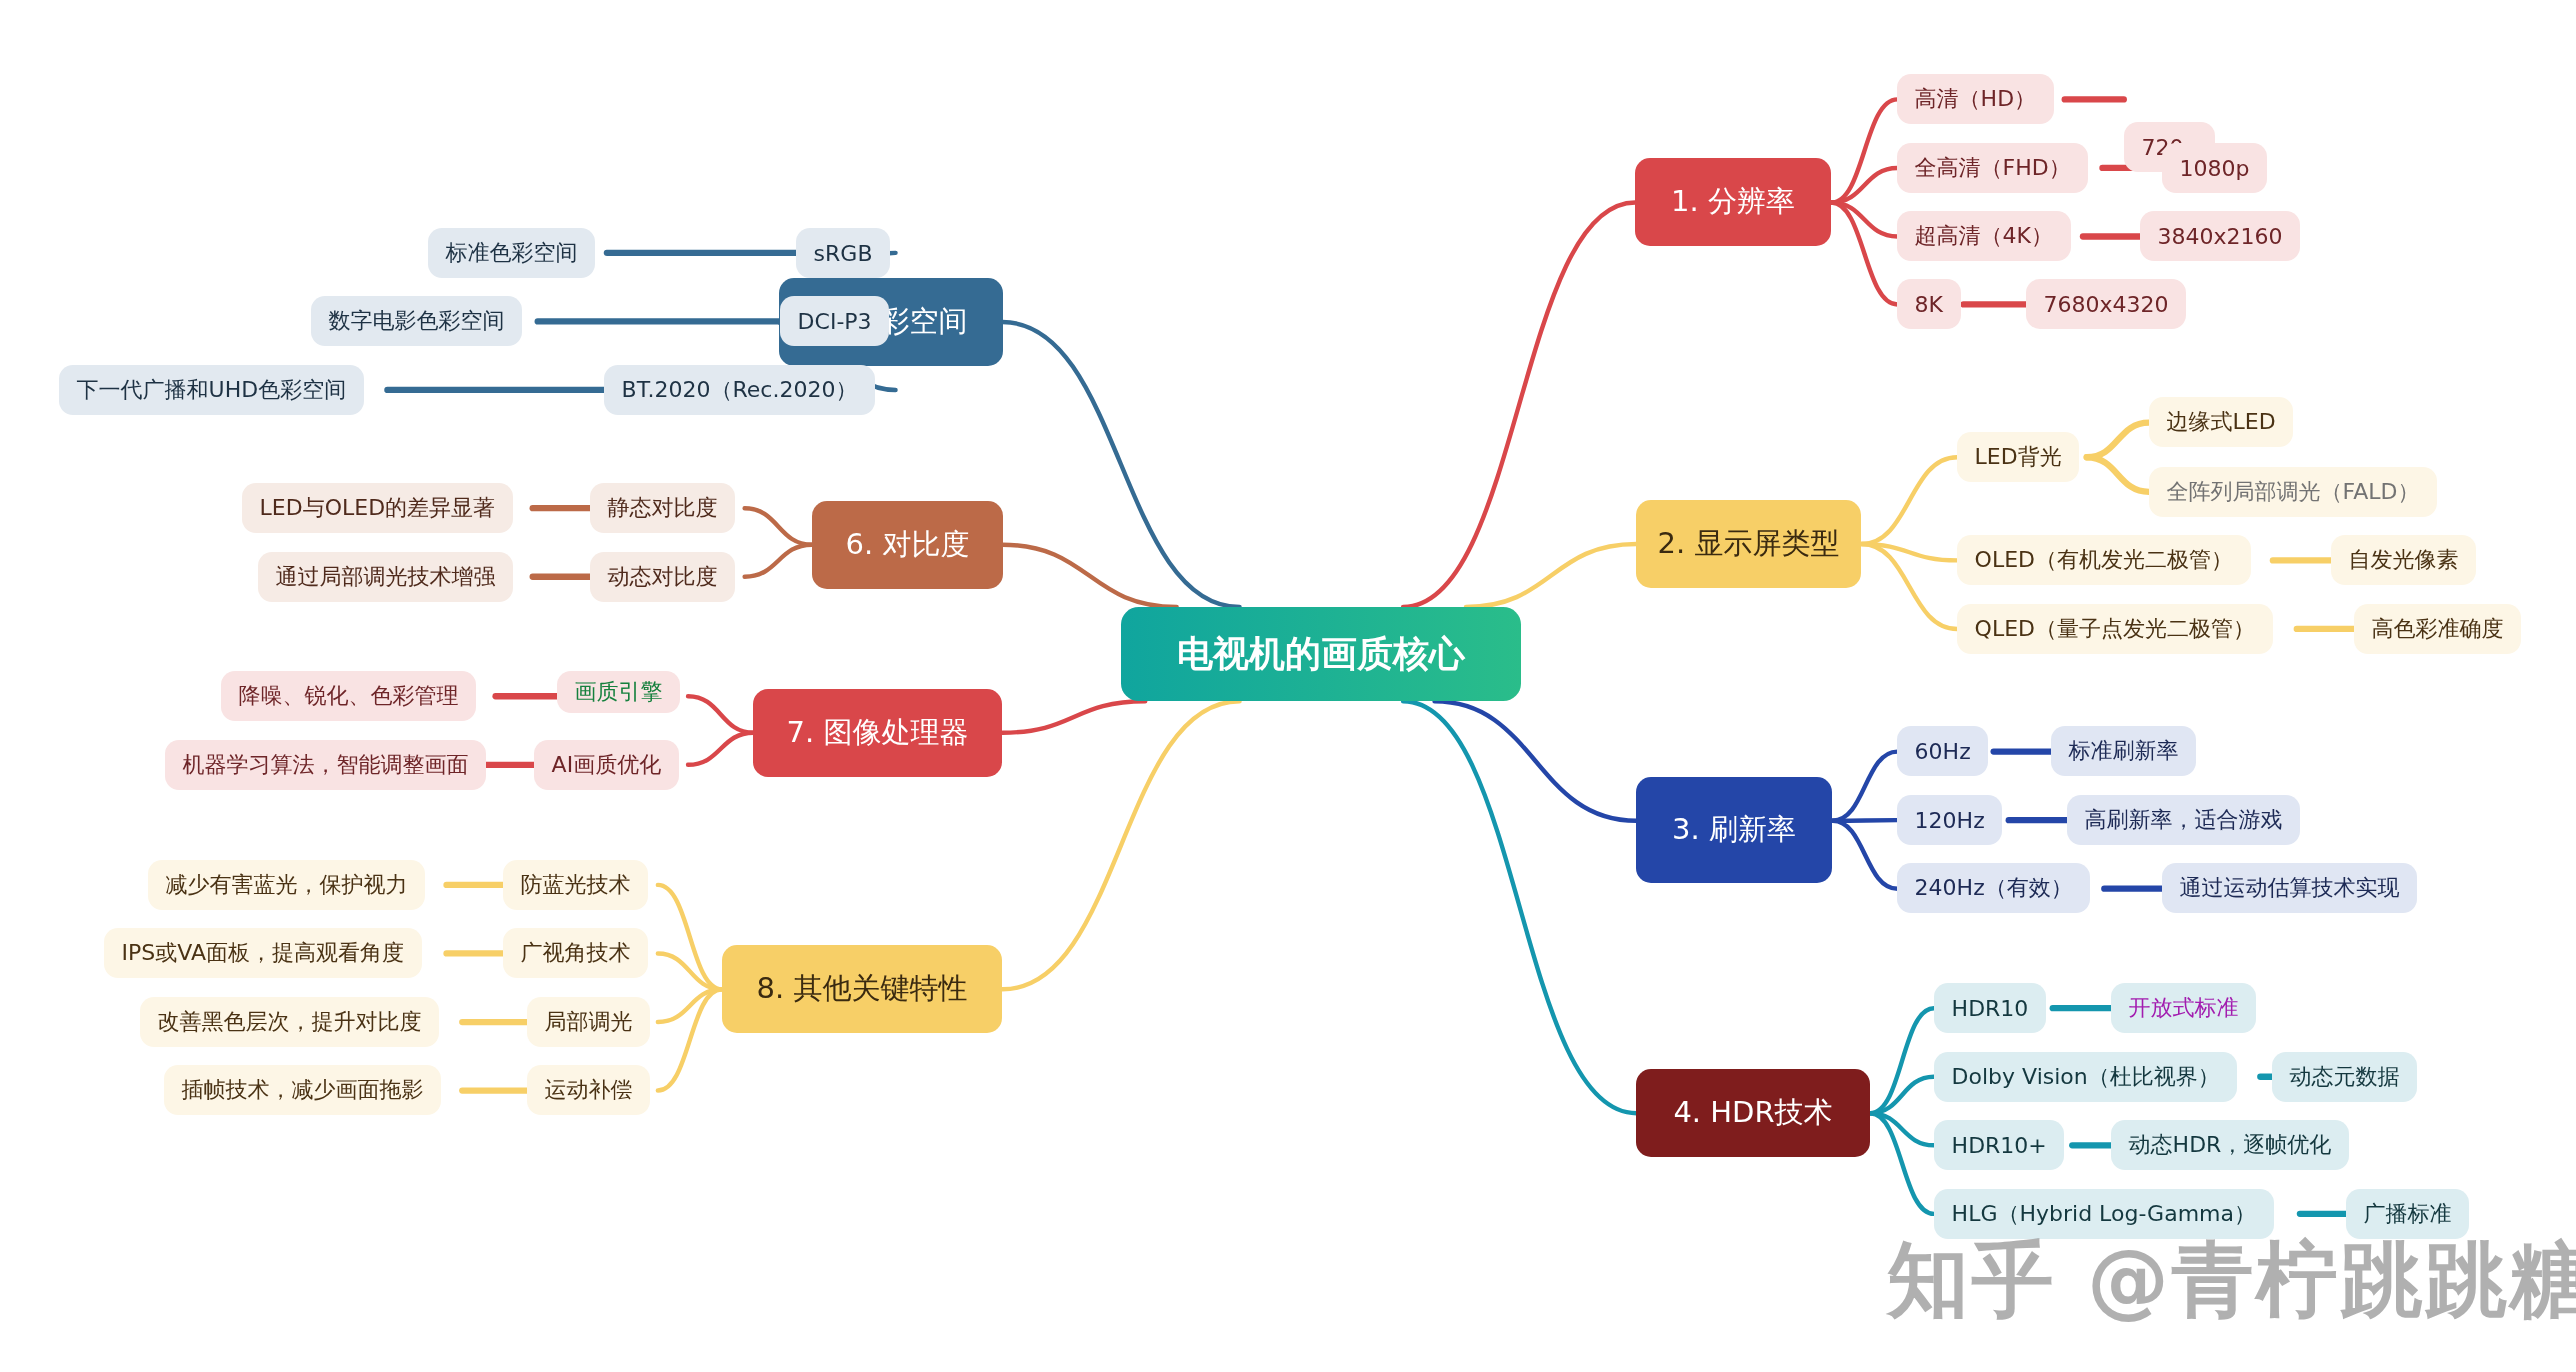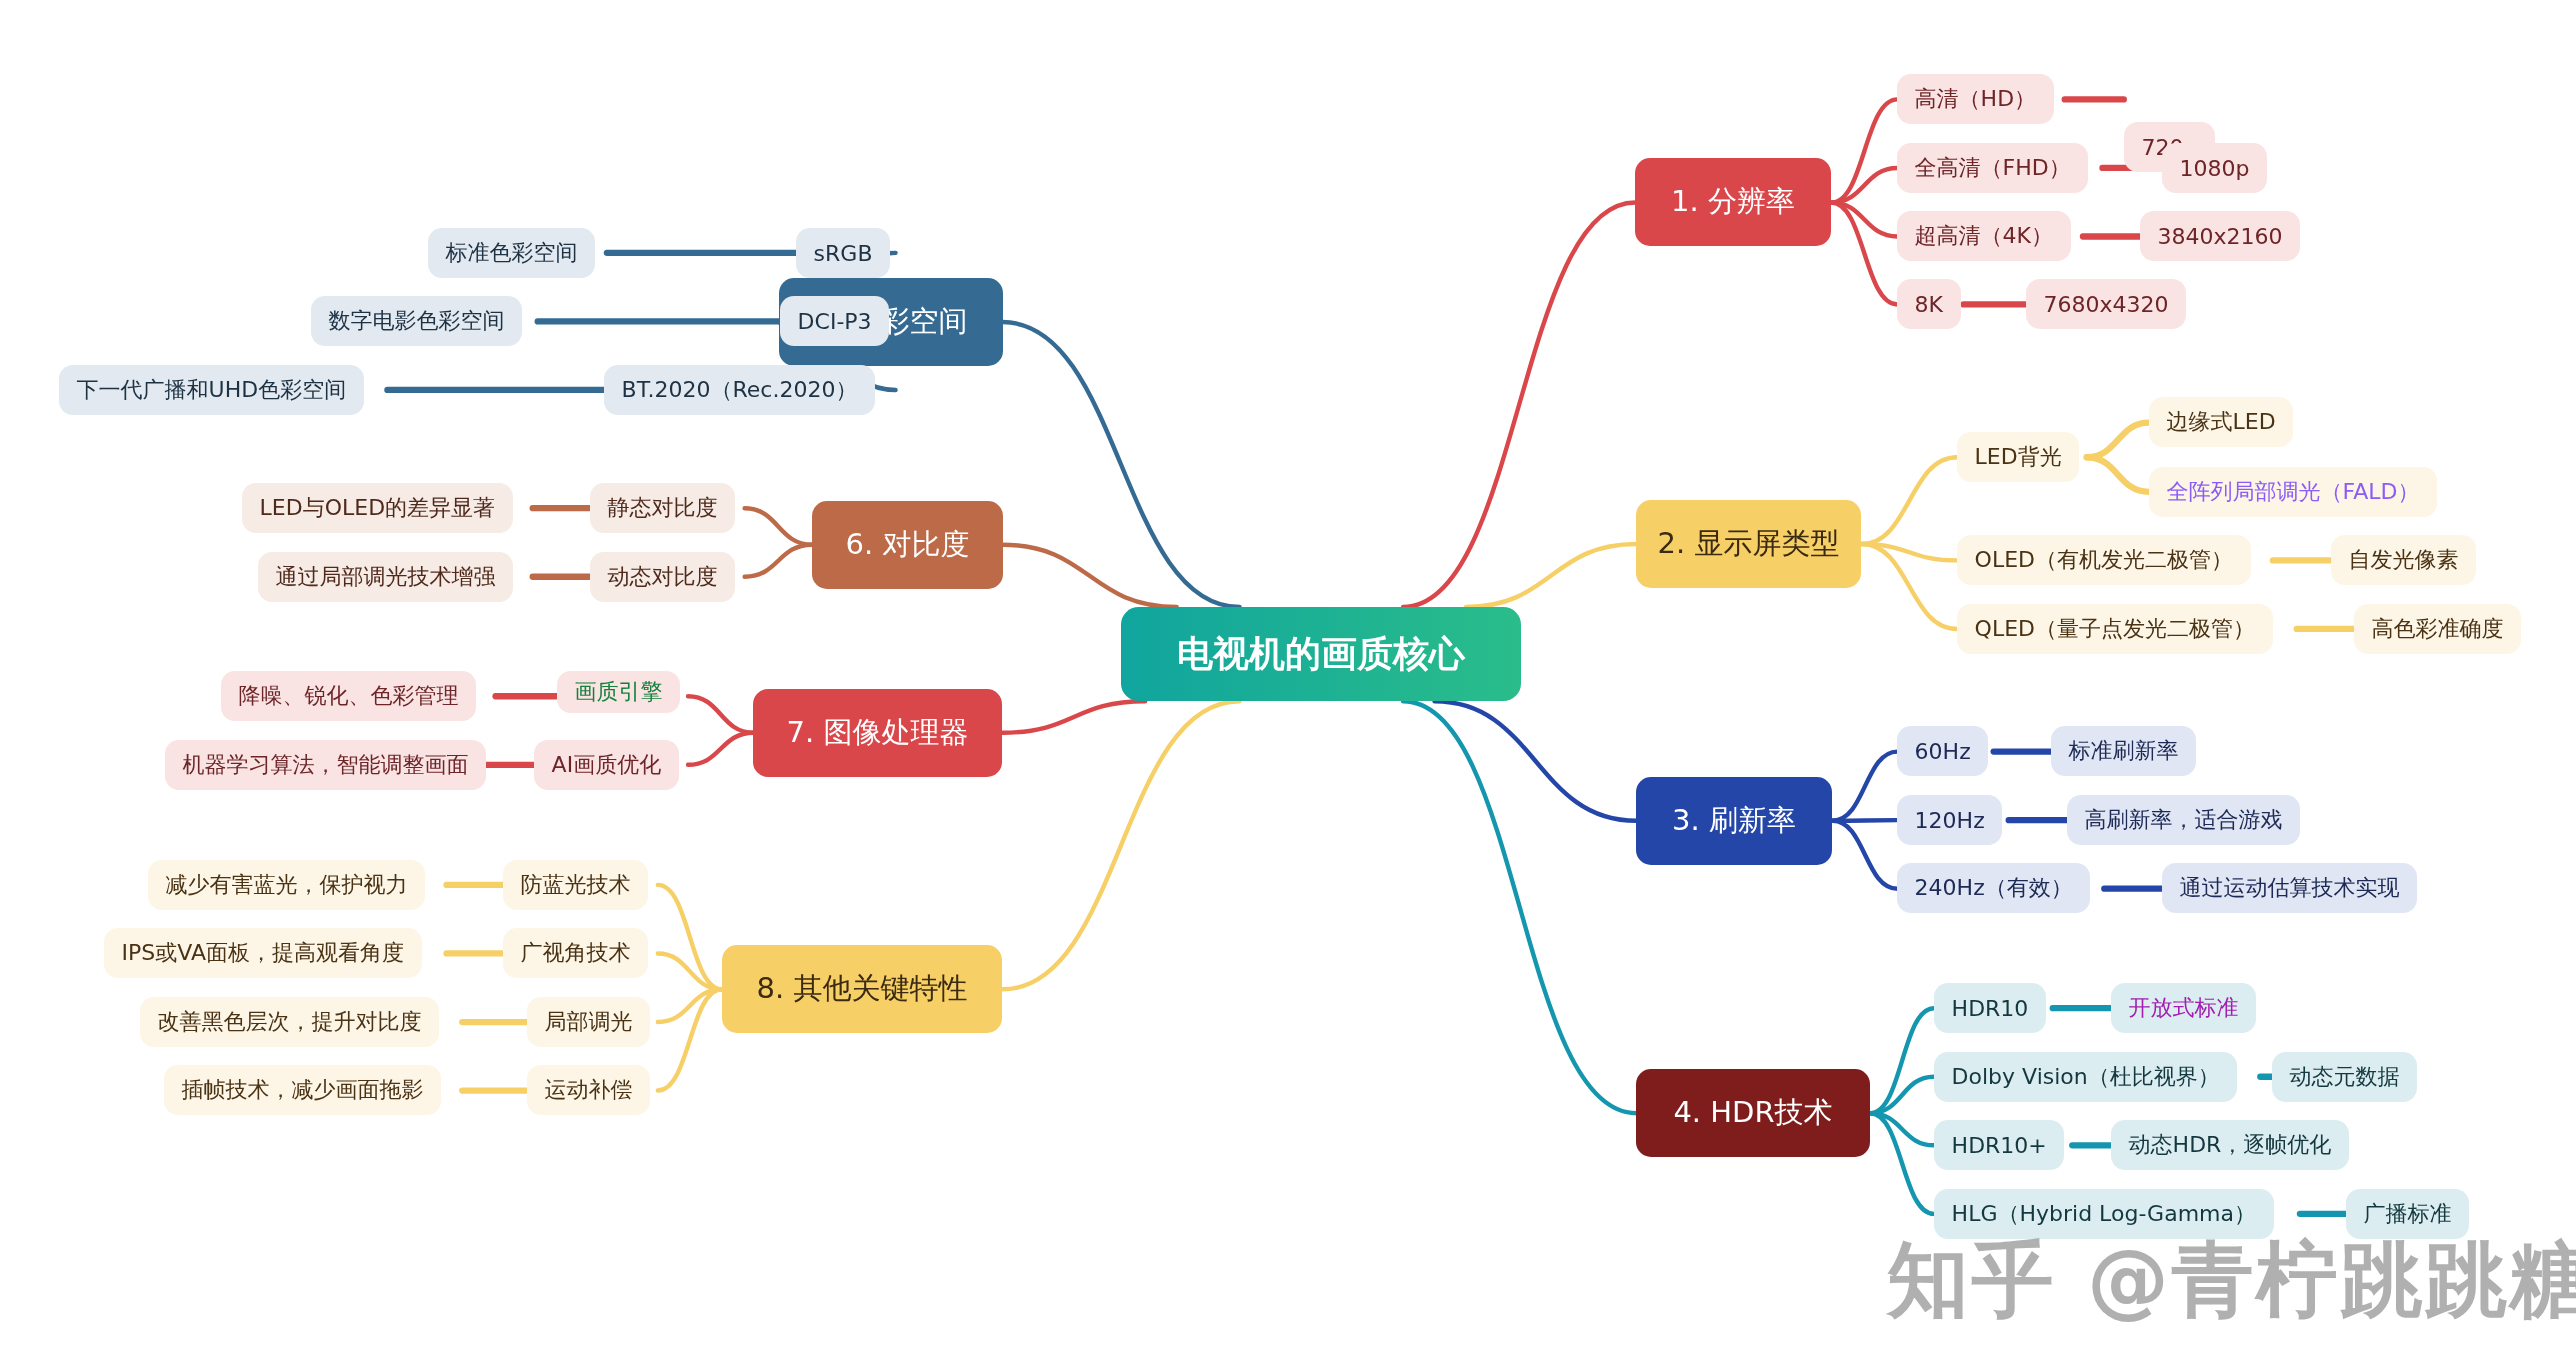--- a/index.html
+++ b/index.html
@@ -91,27 +91,27 @@
   <div class="node leaf b1" style="left: 1897px; top: 143px; height: 50px; background: rgb(249, 227, 227); color: rgb(110, 37, 40);">全高清（FHD）</div>
   <div class="node leaf b1" style="left: 2162px; top: 143px; height: 50px; background: rgb(249, 227, 227); color: rgb(110, 37, 40);">1080p</div>
   <div class="node leaf b1" style="left: 1897px; top: 211px; height: 50px; background: rgb(249, 227, 227); color: rgb(110, 37, 40);">超高清（4K）</div>
   <div class="node leaf b1" style="left: 2140px; top: 211px; height: 50px; background: rgb(249, 227, 227); color: rgb(110, 37, 40);">3840x2160</div>
   <div class="node leaf b1" style="left: 1897px; top: 279px; height: 50px; background: rgb(249, 227, 227); color: rgb(110, 37, 40);">8K</div>
   <div class="node leaf b1" style="left: 2026px; top: 279px; height: 50px; background: rgb(249, 227, 227); color: rgb(110, 37, 40);">7680x4320</div>
 
   <div class="node main dark" style="left:1636px; top:500px; width:225px; height:88px; background:#f7cf67;">2. 显示屏类型</div>
   <div class="node leaf b2" style="left: 1957px; top: 432px; height: 50px; background: rgb(253, 246, 230); color: rgb(74, 50, 20);">LED背光</div>
   <div class="node leaf b2" style="left: 2149px; top: 397px; height: 50px; background: rgb(253, 246, 230); color: rgb(74, 50, 20);">边缘式LED</div>
-  <div class="node leaf b2" style="left: 2149px; top: 467px; height: 50px; background: rgb(253, 246, 230); color: #8b5cf6;">全阵列局部调光（FALD）</div>
+  <div class="node leaf b2" style="left: 2149px; top: 467px; height: 50px; background: rgb(253, 246, 230); color: #737373;">全阵列局部调光（FALD）</div>
   <div class="node leaf b2" style="left: 1957px; top: 535px; height: 50px; background: rgb(253, 246, 230); color: rgb(74, 50, 20);">OLED（有机发光二极管）</div>
   <div class="node leaf b2" style="left: 2331px; top: 535px; height: 50px; background: rgb(253, 246, 230); color: rgb(74, 50, 20);">自发光像素</div>
   <div class="node leaf b2" style="left: 1957px; top: 604px; height: 50px; background: rgb(253, 246, 230); color: rgb(74, 50, 20);">QLED（量子点发光二极管）</div>
   <div class="node leaf b2" style="left: 2354px; top: 604px; height: 50px; background: rgb(253, 246, 230); color: rgb(74, 50, 20);">高色彩准确度</div>
 
-  <div class="node main" style="left:1636px; top:777px; width:196px; height:88px; background:#2446a8;">3. 刷新率</div>
+  <div class="node main" style="left:1636px; top:777px; width:196px; height:106px; background:#2446a8;">3. 刷新率</div>
   <div class="node leaf b3" style="left: 1897px; top: 726px; height: 50px; background: rgb(224, 230, 243); color: rgb(29, 42, 85);">60Hz</div>
   <div class="node leaf b3" style="left: 2051px; top: 726px; height: 50px; background: rgb(224, 230, 243); color: rgb(29, 42, 85);">标准刷新率</div>
   <div class="node leaf b3" style="left: 1897px; top: 795px; height: 50px; background: rgb(224, 230, 243); color: rgb(29, 42, 85);">120Hz</div>
   <div class="node leaf b3" style="left: 2067px; top: 795px; height: 50px; background: rgb(224, 230, 243); color: rgb(29, 42, 85);">高刷新率，适合游戏</div>
   <div class="node leaf b3" style="left: 1897px; top: 863px; height: 50px; background: rgb(224, 230, 243); color: rgb(29, 42, 85);">240Hz（有效）</div>
   <div class="node leaf b3" style="left: 2162px; top: 863px; height: 50px; background: rgb(224, 230, 243); color: rgb(29, 42, 85);">通过运动估算技术实现</div>
 
   <div class="node main" style="left:1636px; top:1069px; width:234px; height:88px; background:#7f1d1d;">4. HDR技术</div>
   <div class="node leaf b4" style="left: 1934px; top: 983px; height: 50px; background: rgb(220, 237, 241); color: rgb(20, 56, 63);">HDR10</div>
   <div class="node leaf b4" style="left: 2111px; top: 983px; height: 50px; background: rgb(220, 237, 241); color: #a21caf;">开放式标准</div>

